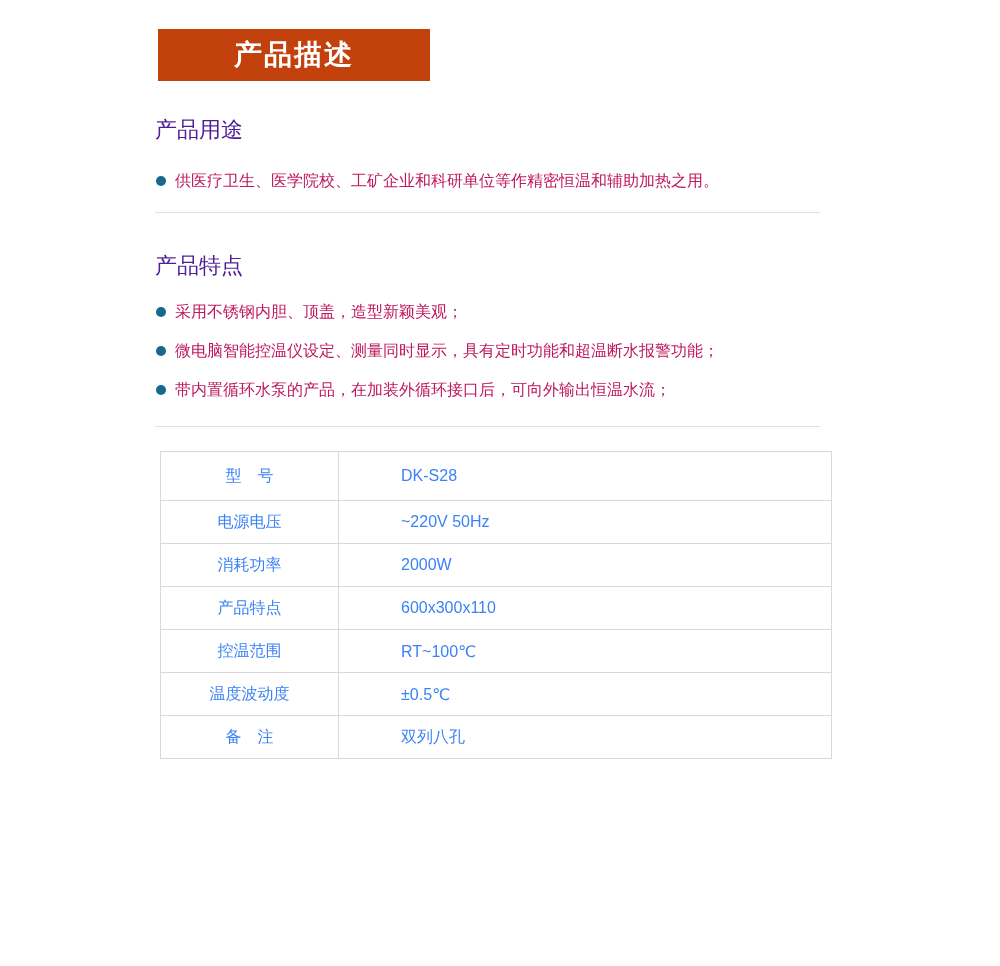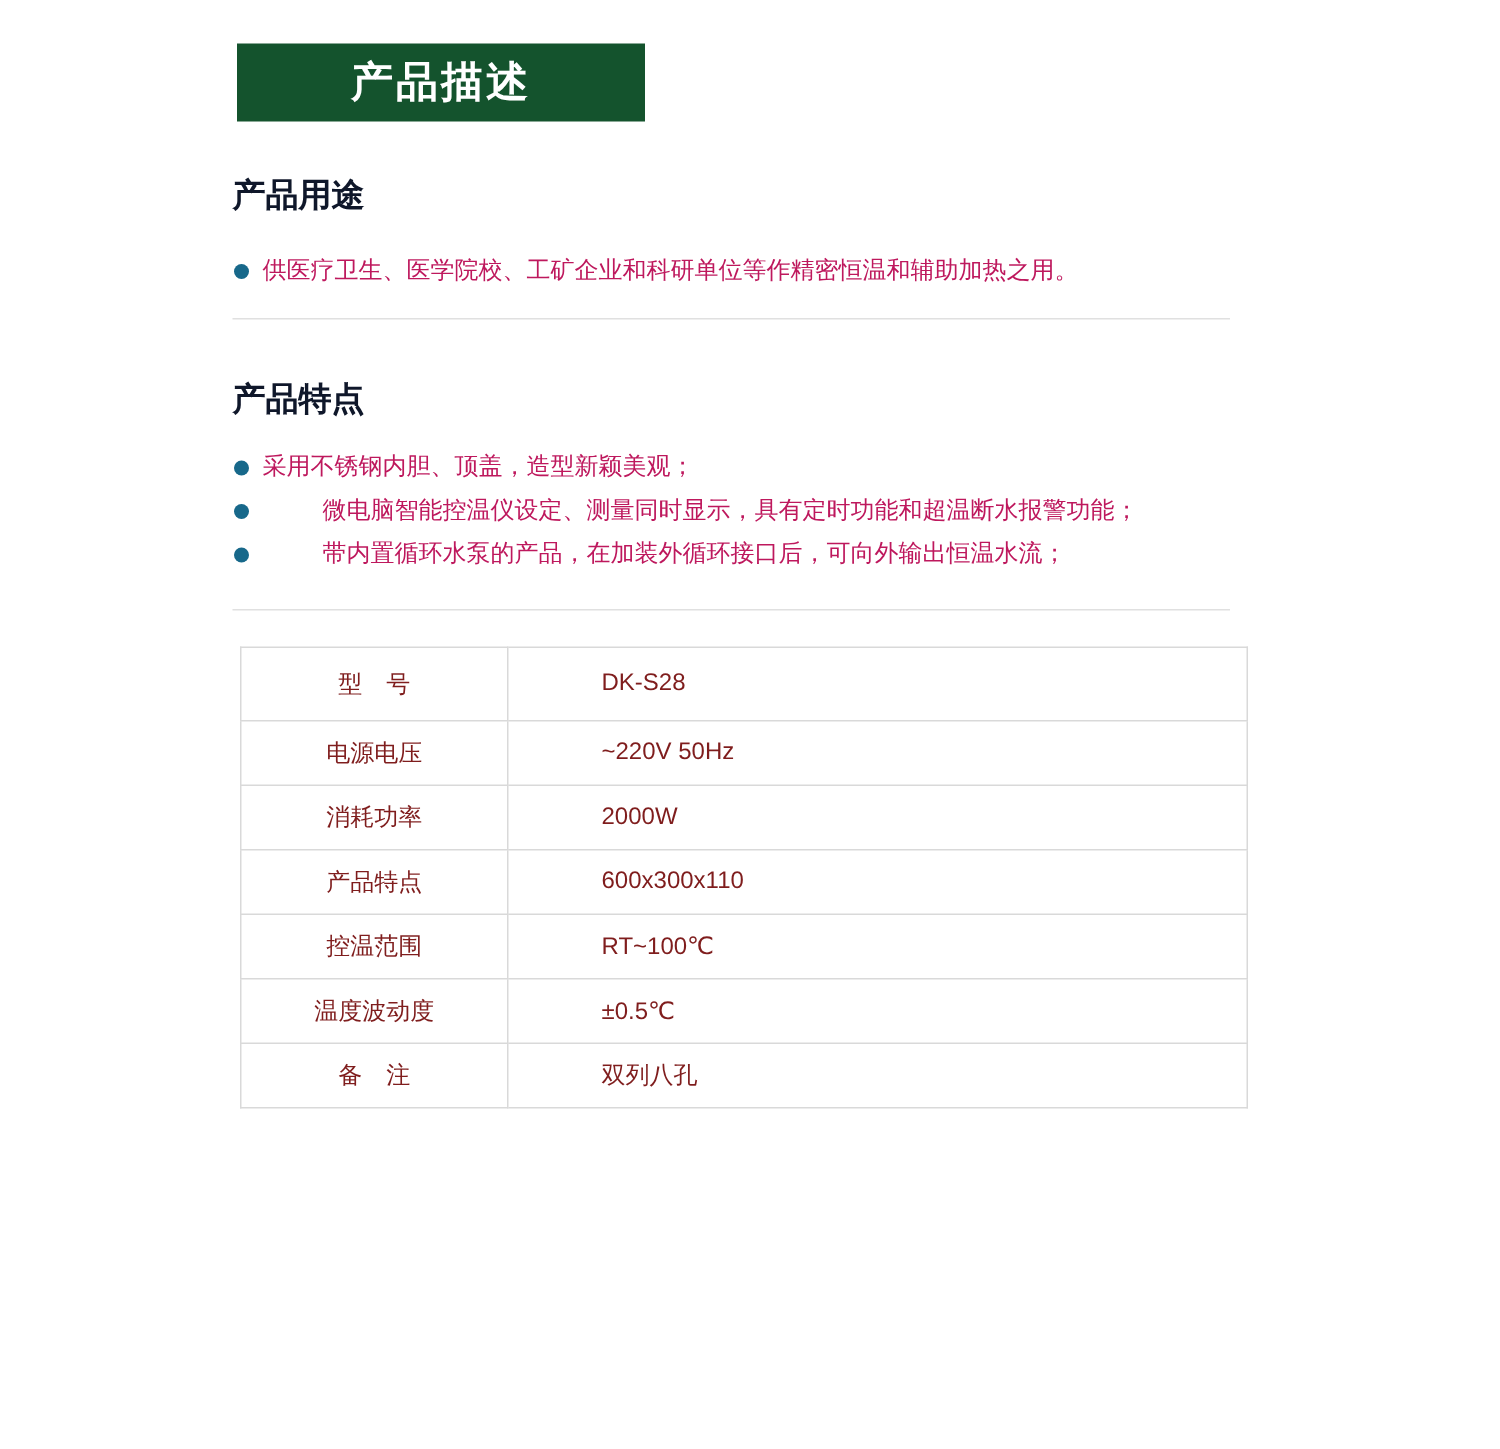--- a/index.html
+++ b/index.html
@@ -17,35 +17,35 @@
     overflow: hidden;
   }
   .content {
     padding-left: 155px;
     width: 680px;
   }
   .banner {
     margin: 29px 0 0 3px;
     width: 272px;
     height: 52px;
-    background: #14532d;
+    background: #c2410c;
     display: flex;
     align-items: center;
     justify-content: center;
   }
   .banner-title {
     color: #ffffff;
     font-size: 28px;
     font-weight: bold;
     letter-spacing: 2px;
   }
   .section-heading {
     font-size: 22px;
-    font-weight: bold;
-    color: #0f172a;
+    font-weight: normal;
+    color: #4c1d95;
     line-height: 26px;
     margin: 0;
   }
   .heading-usage   { margin-top: 36px; }
   .heading-features{ margin-top: 40px; }
   .heading-specs   { margin-top: 42px; }
   .bullet-item {
     display: flex;
     align-items: flex-start;
     font-size: 16px;
@@ -55,34 +55,34 @@
   .bullet-item .dot {
     flex: 0 0 auto;
     width: 10px;
     height: 10px;
     border-radius: 50%;
     background: #17688A;
     margin: 6px 9px 0 1px;
   }
   .mt-27 { margin-top: 27px; }
   .mt-22 { margin-top: 22px; }
-  .mt-23 { margin-top: 7px; gap: 40px; }
+  .mt-23 { margin-top: 17px; }
   .divider {
     width: 665px;
     height: 1px;
     background: #e0e0e0;
   }
   .divider-1 { margin-top: 20px; }
   .divider-2 { margin-top: 25px; }
   .specs-table {
     margin: 24px 0 0 5px;
     width: 672px;
     border-collapse: collapse;
     font-size: 16px;
-    color: #7f1d1d;
+    color: #3b82f6;
   }
   .specs-table td {
     border: 1px solid #d9d9d9;
     height: 40px;
     vertical-align: middle;
   }
   .specs-table tr:first-child td { height: 46px; }
   .specs-table td.label {
     width: 175px;
     text-align: center;

